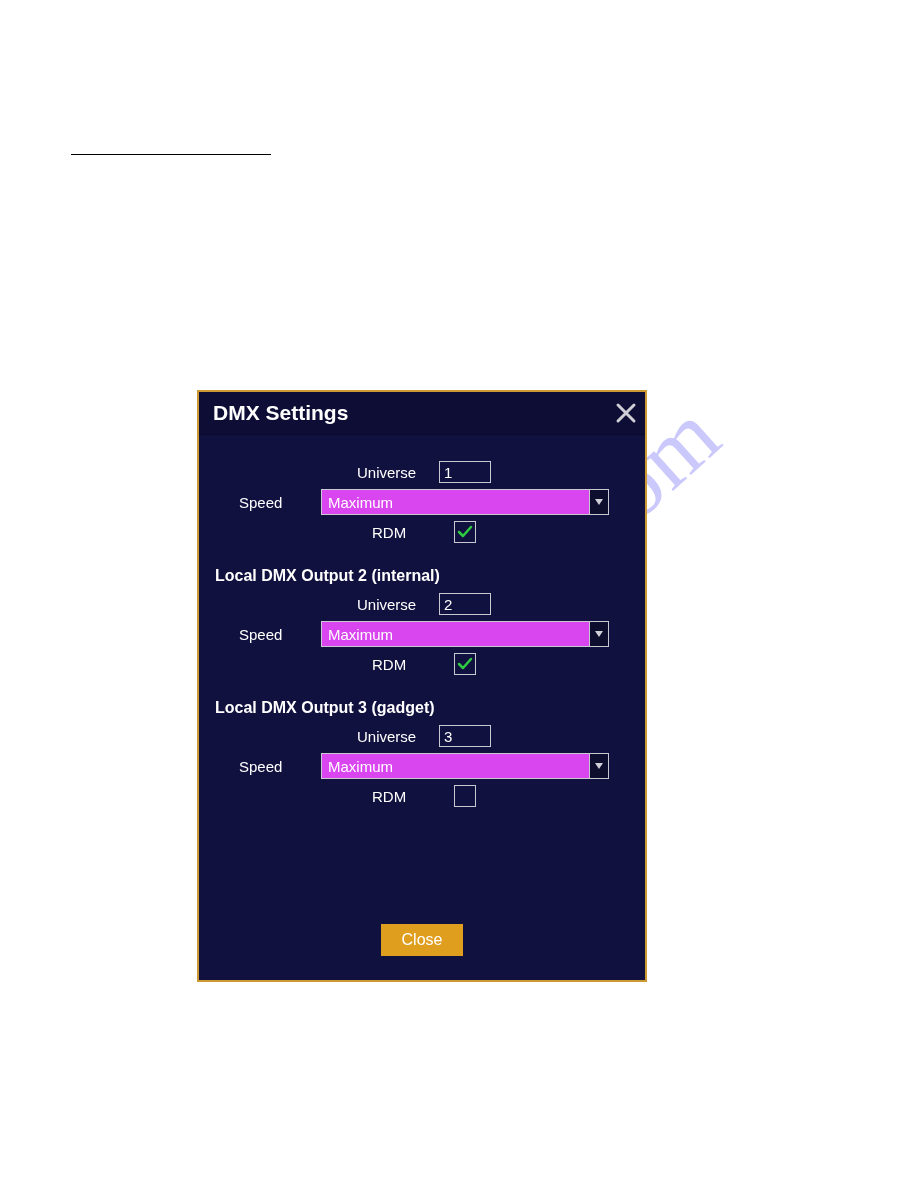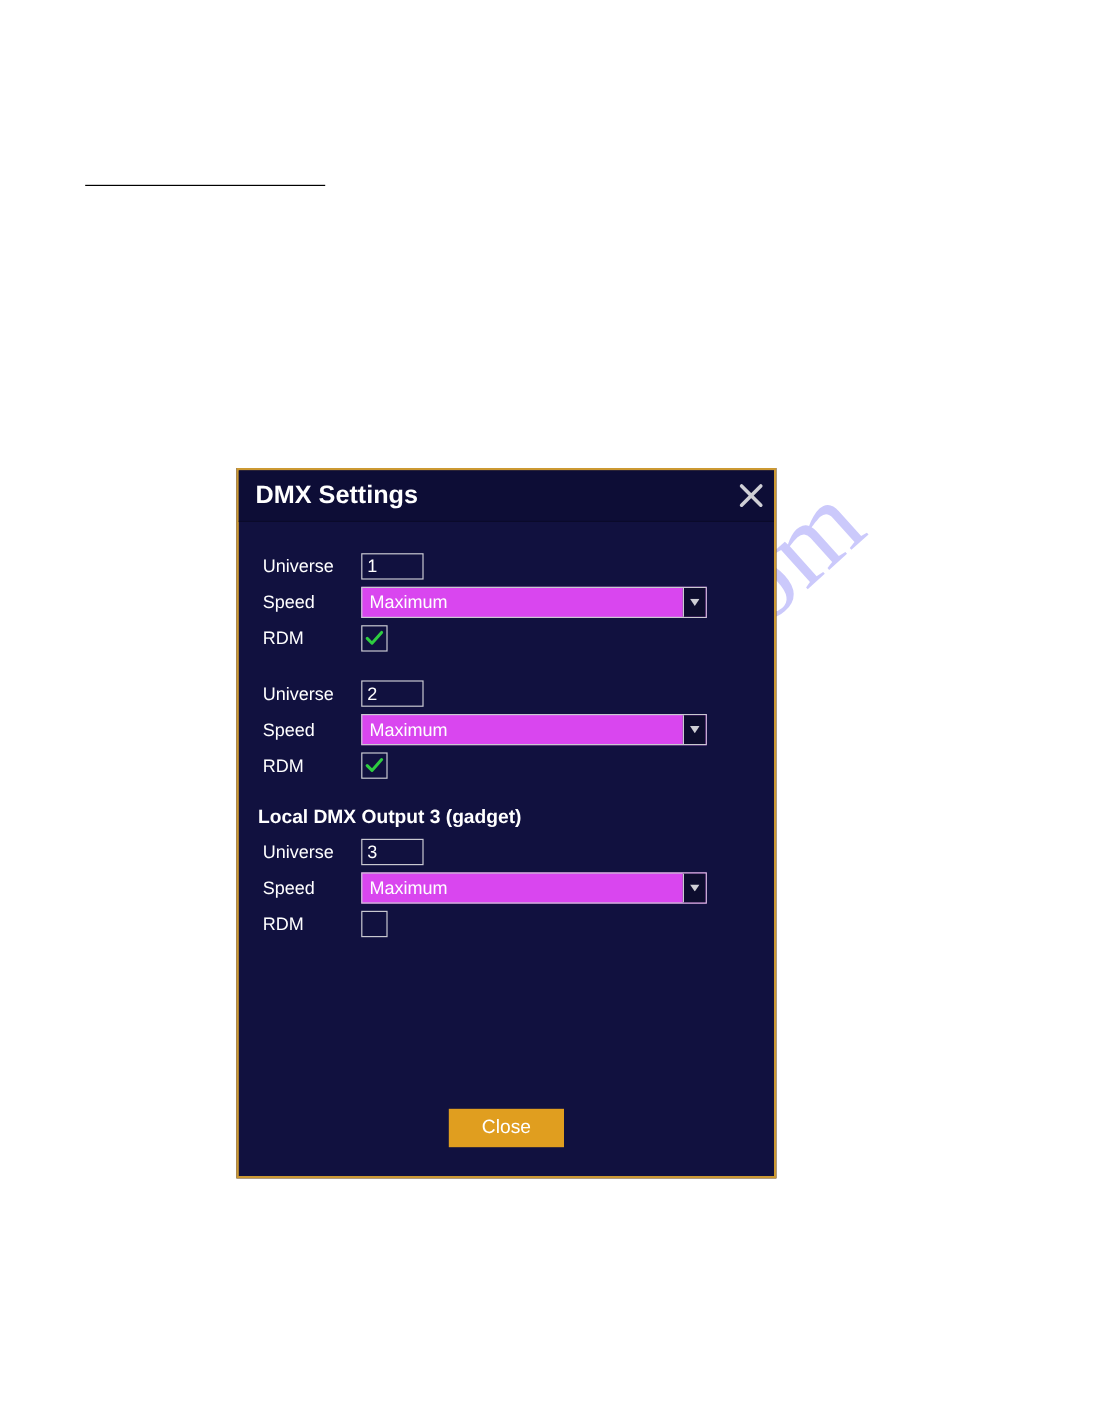--- a/index.html
+++ b/index.html
@@ -71,20 +71,21 @@
     font-weight: 700;
     font-size: 16px;
     margin-bottom: 8px;
     color: #fff;
   }
   .row {
     display: flex;
     align-items: center;
     margin-bottom: 6px;
     padding-left: 4px;
+    justify-content: center;
   }
   .row-label {
     width: 82px;
     font-size: 15px;
     color: #fff;
   }
   .text-input {
     width: 52px;
     height: 22px;
     background: #11113f;
@@ -139,21 +140,21 @@
   }
   .footer {
     position: absolute;
     left: 0;
     right: 0;
     bottom: 24px;
     display: flex;
     justify-content: center;
   }
   .close-btn {
-    width: 96px;
+    width: 82px;
     height: 32px;
     background: #e09e1f;
     border: none;
     color: #fff;
     font-size: 16px;
     display: flex;
     align-items: center;
     justify-content: center;
     cursor: pointer;
   }
@@ -197,20 +198,21 @@
         <div class="row-label">RDM</div>
         <div class="checkbox">
             <svg viewBox="0 0 16 16">
               <path d="M2 8 L6 12 L14 3" stroke="#2ecc40" stroke-width="2.5" fill="none" stroke-linecap="round" stroke-linejoin="round"></path>
             </svg>
           </div>
       </div>
     </div>
 
     <div class="section">
+      <div class="section-heading">Local DMX Output 2 (internal)</div>
       <div class="row">
         <div class="row-label">Universe</div>
         <input class="text-input" value="2" style="">
       </div>
       <div class="row">
         <div class="row-label">Speed</div>
         <div class="select-wrap">
           <span>Maximum</span>
           <div class="select-arrow">
             <svg viewBox="0 0 8 6">

